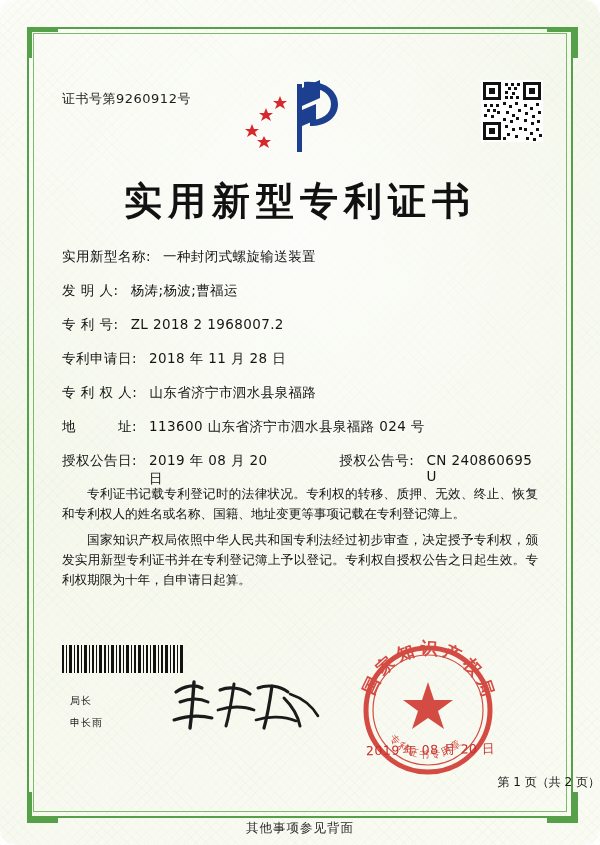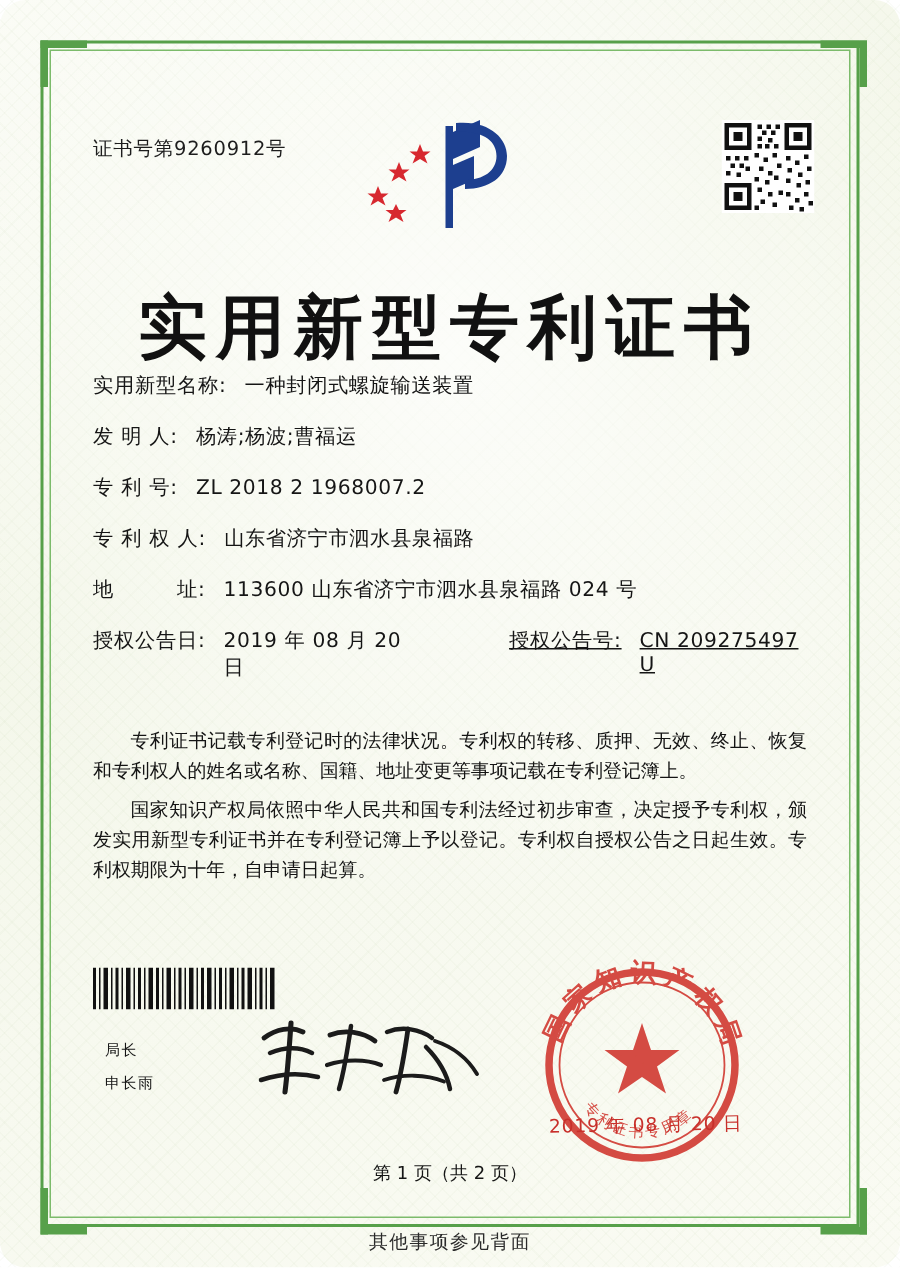--- a/index.html
+++ b/index.html
@@ -81,25 +81,24 @@
     position: absolute;
     right: 57px; top: 80px;
     width: 62px; height: 62px;
   }
 
   .title {
     position: absolute;
     left: 0; right: 0; top: 176px;
     text-align: center;
     font-family: Liberation Mono, monospace;
-    font-size: 46px;
+    font-size: 38px;
     font-weight: bold;
     letter-spacing: 6px;
     color: #111;
-    margin-top: 12px;
   }
 
   
   .fields {
     position: absolute;
     left: 62px; top: 248px;
     width: 478px;
   }
   .field-row {
     display: flex;
@@ -119,21 +118,20 @@
     margin-left: 12px;
     letter-spacing: 0.4px;
   }
   .field-row.dual {
     justify-content: flex-start;
   }
   .dual-right {
     margin-left: 58px;
     display: flex;
     align-items: baseline;
-    text-decoration: underline;
   }
 
   
   .paragraphs {
     position: absolute;
     left: 62px; top: 484px;
     width: 476px;
     font-size: 12.6px;
     line-height: 20px;
     color: #141414;
@@ -177,21 +175,21 @@
     left: 366px; top: 742px;
     font-size: 12.5px;
     color: #c8302b;
     letter-spacing: 0.5px;
     transform: rotate(-1deg);
   }
 
   .page-no {
     position: absolute;
     left: 0; right: 0; top: 774px;
-    text-align: center;
+    text-align: right;
     font-size: 12px;
     color: #151515;
   }
 
   .footnote {
     position: absolute;
     left: 0; right: 0; top: 820px;
     text-align: center;
     font-size: 12.5px;
     color: #2a2a2a;
@@ -300,33 +298,37 @@
     </div>
     <div class="field-row">
       <span class="field-label sp1">发 明 人:</span>
       <span class="field-value">杨涛;杨波;曹福运</span>
     </div>
     <div class="field-row">
       <span class="field-label sp1">专 利 号:</span>
       <span class="field-value">ZL 2018 2 1968007.2</span>
     </div>
     <div class="field-row">
+      <span class="field-label sp1">专利申请日:</span>
+      <span class="field-value">2018 年 11 月 28 日</span>
+    </div>
+    <div class="field-row">
       <span class="field-label sp1">专 利 权 人:</span>
       <span class="field-value">山东省济宁市泗水县泉福路</span>
     </div>
     <div class="field-row">
       <span class="field-label sp1">地　　　址:</span>
       <span class="field-value">113600 山东省济宁市泗水县泉福路 024 号</span>
     </div>
     <div class="field-row dual">
       <span class="field-label sp1">授权公告日:</span>
       <span class="field-value">2019 年 08 月 20 日</span>
       <span class="dual-right">
         <span class="field-label sp1">授权公告号:</span>
-        <span class="field-value">CN 209275497 U</span>
+        <span class="field-value">CN 240860695 U</span>
       </span>
     </div>
   </div>
 
   <div class="paragraphs">
     <p>专利证书记载专利登记时的法律状况。专利权的转移、质押、无效、终止、恢复和专利权人的姓名或名称、国籍、地址变更等事项记载在专利登记簿上。</p>
     <p>国家知识产权局依照中华人民共和国专利法经过初步审查，决定授予专利权，颁发实用新型专利证书并在专利登记簿上予以登记。专利权自授权公告之日起生效。专利权期限为十年，自申请日起算。</p>
   </div>
 
   <svg class="barcode" viewBox="0 0 122 28" xmlns="http://www.w3.org/2000/svg">

